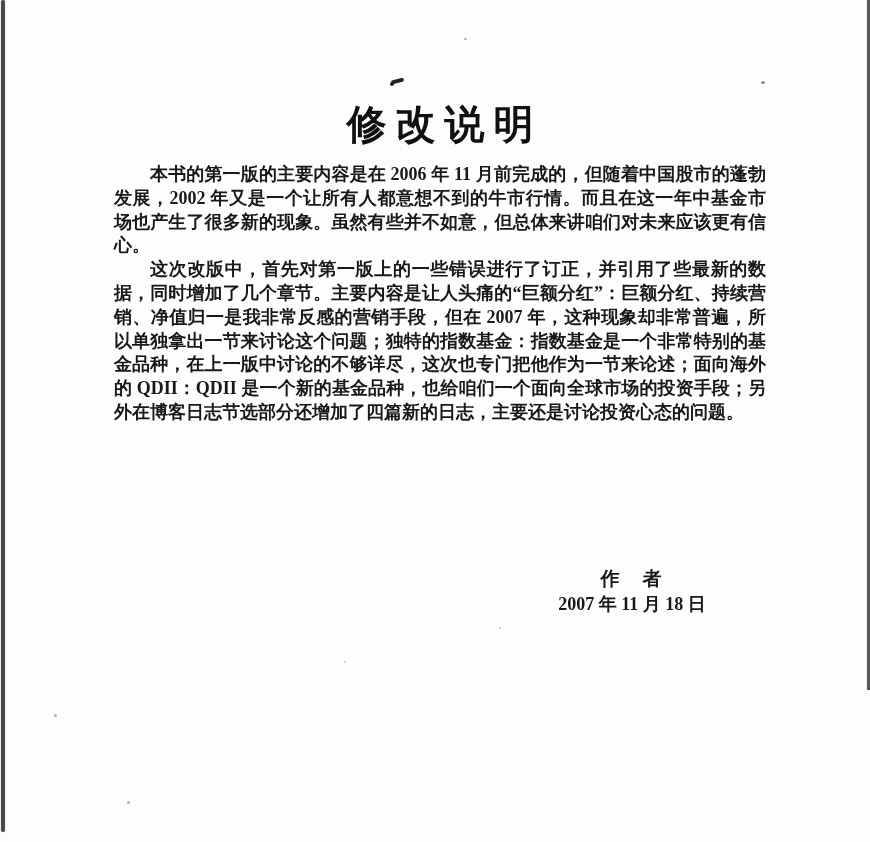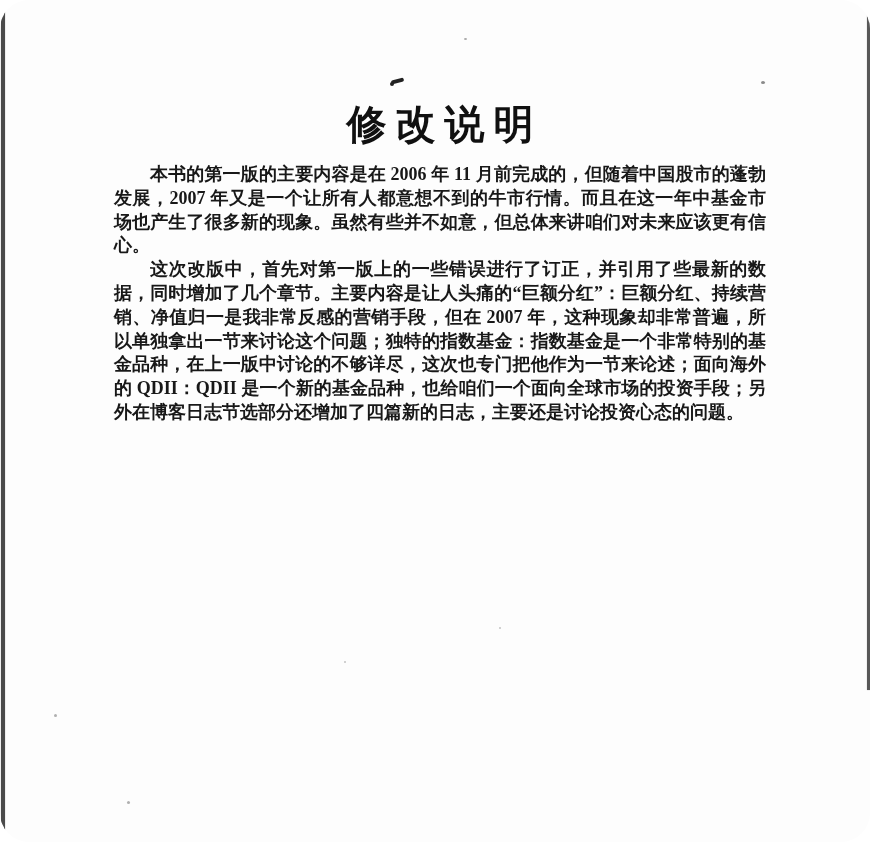--- a/index.html
+++ b/index.html
@@ -4,21 +4,20 @@
 <style>
   html, body { margin: 0; padding: 0; background: #ffffff; }
   .page {
     position: relative;
     width: 870px;
     height: 842px;
     background: #fdfdfd;
     overflow: hidden;
     font-family: "Liberation Serif", "DejaVu Serif", serif;
     color: #161616;
-    border-radius: 29px;
   }
   
   .scan-edge-left {
     position: absolute;
     left: 1px; top: 0;
     width: 4px; height: 832px;
     background: #4a4a4a;
     border-radius: 2px;
     box-shadow: 0 0 1px #6a6a6a;
   }
@@ -106,18 +105,22 @@
   <div class="scan-speck" style="left:761px; top:81px; width:4px; height:3px; background:#8a8a8a;"></div>
   <div class="scan-speck" style="left:464px; top:38px; width:3px; height:2px; background:#aaaaaa;"></div>
   <div class="scan-speck" style="left:54px; top:714px; width:3px; height:3px; background:#b0b0b0;"></div>
   <div class="scan-speck" style="left:127px; top:801px; width:3px; height:3px; background:#b0b0b0;"></div>
   <div class="scan-speck" style="left:344px; top:661px; width:2px; height:2px; background:#c2c2c2;"></div>
   <div class="scan-speck" style="left:499px; top:627px; width:2px; height:2px; background:#c2c2c2;"></div>
 
   <h1 class="doc-title">修改说明</h1>
 
   <div class="doc-body">
-    <p>本书的第一版的主要内容是在 2006 年 11 月前完成的，但随着中国股市的蓬勃发展，2007 年又是一个让所有人都意想不到的牛市行情。而且在这一年中基金市场也产生了很多新的现象。虽然有些并不如意，但总体来讲咱们对未来应该更有信心。</p>
+    <p>本书的第一版的主要内容是在 2006 年 11 月前完成的，但随着中国股市的蓬勃发展，2002 年又是一个让所有人都意想不到的牛市行情。而且在这一年中基金市场也产生了很多新的现象。虽然有些并不如意，但总体来讲咱们对未来应该更有信心。</p>
     <p>这次改版中，首先对第一版上的一些错误进行了订正，并引用了些最新的数据，同时增加了几个章节。主要内容是让人头痛的“巨额分红”：巨额分红、持续营销、净值归一是我非常反感的营销手段，但在 2007 年，这种现象却非常普遍，所以单独拿出一节来讨论这个问题；独特的指数基金：指数基金是一个非常特别的基金品种，在上一版中讨论的不够详尽，这次也专门把他作为一节来论述；面向海外的 QDII：QDII 是一个新的基金品种，也给咱们一个面向全球市场的投资手段；另外在博客日志节选部分还增加了四篇新的日志，主要还是讨论投资心态的问题。</p>
   </div>
 
+  <div class="signature">
+    <div class="author">作　者</div>
+    <div class="sig-date">2007 年 11 月 18 日</div>
+  </div>
 
 </div>
 
 </body></html>

